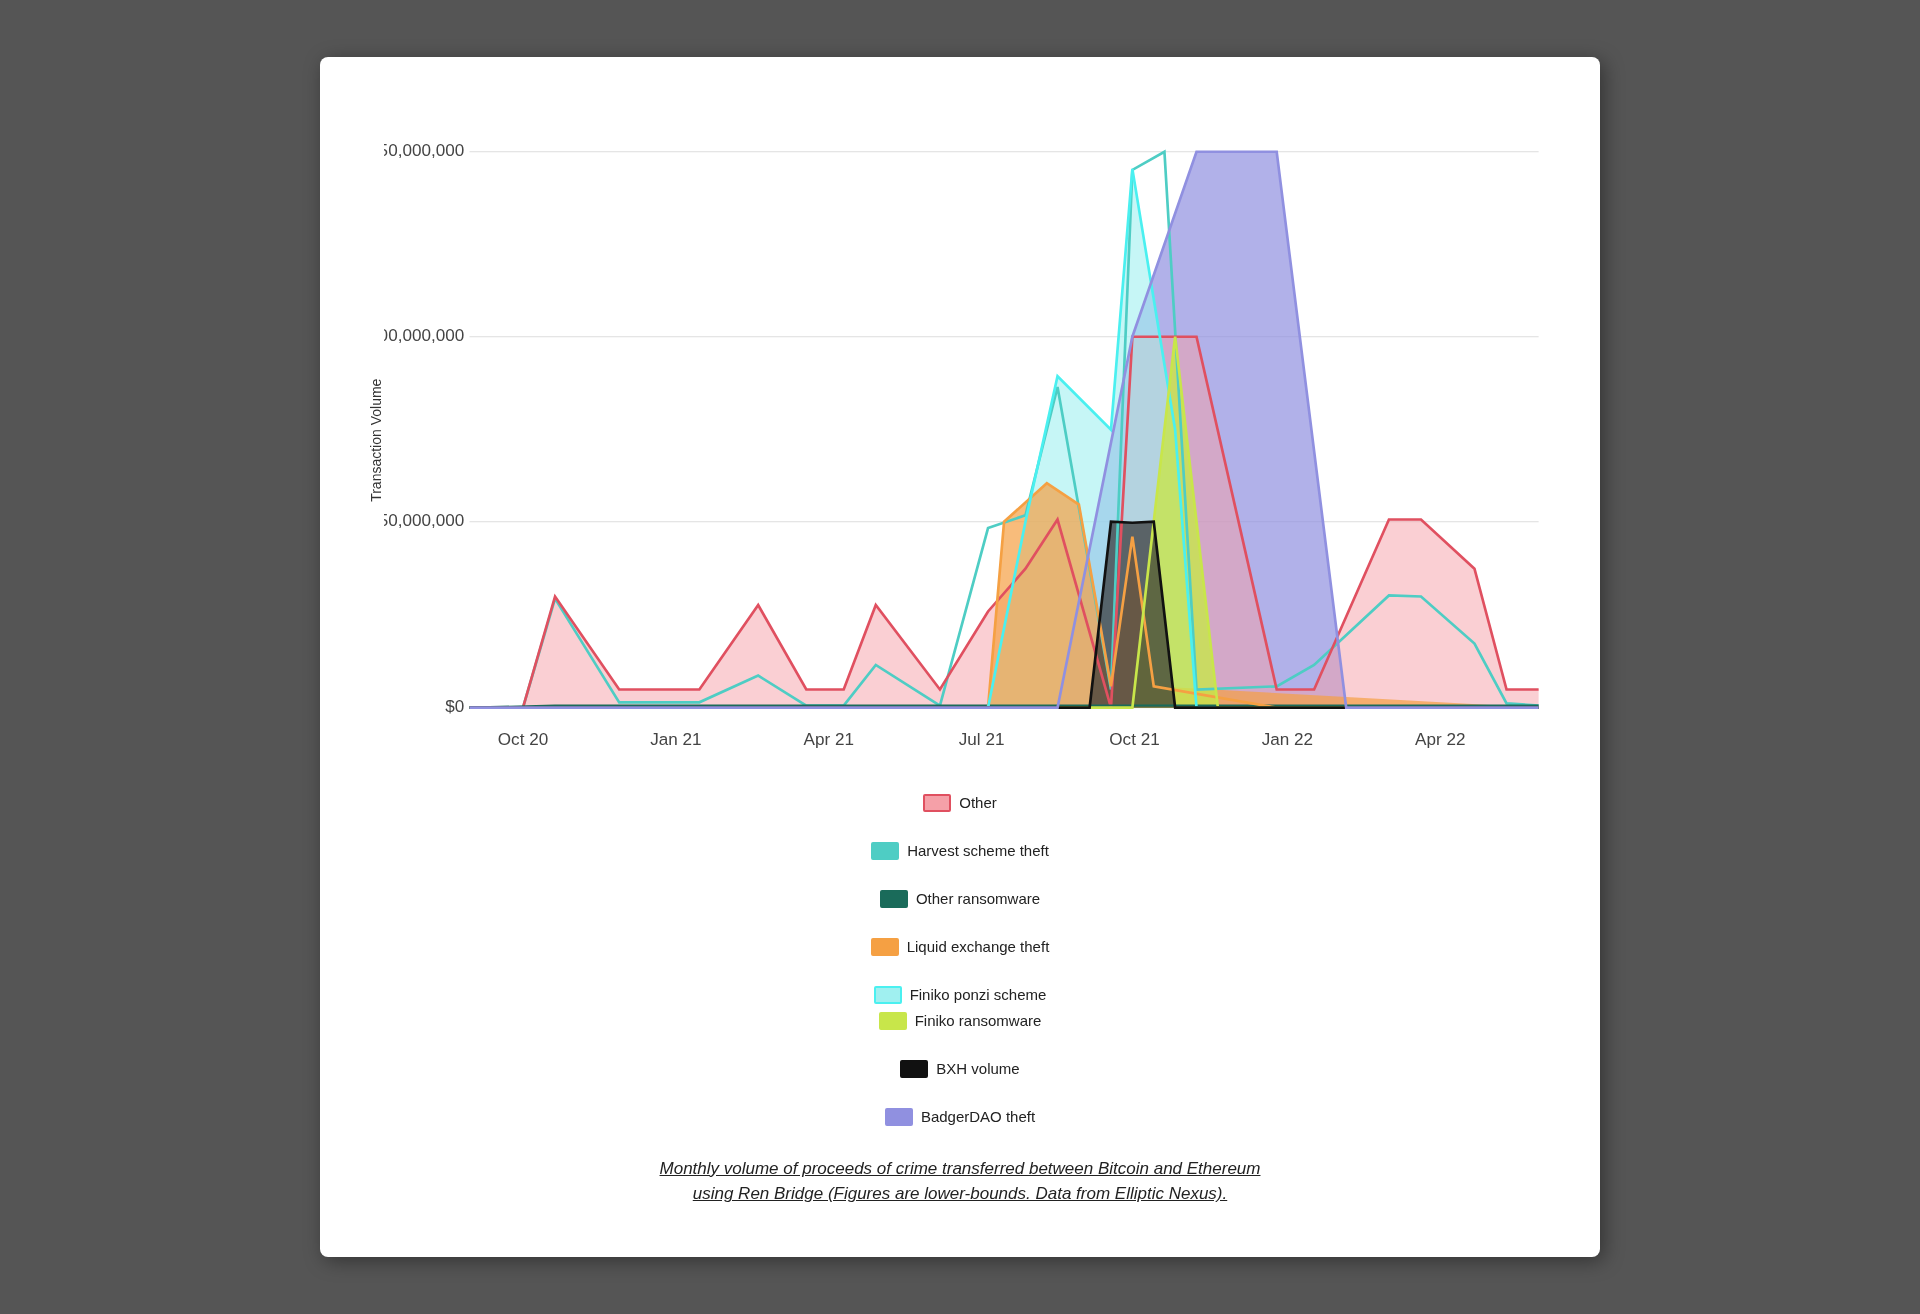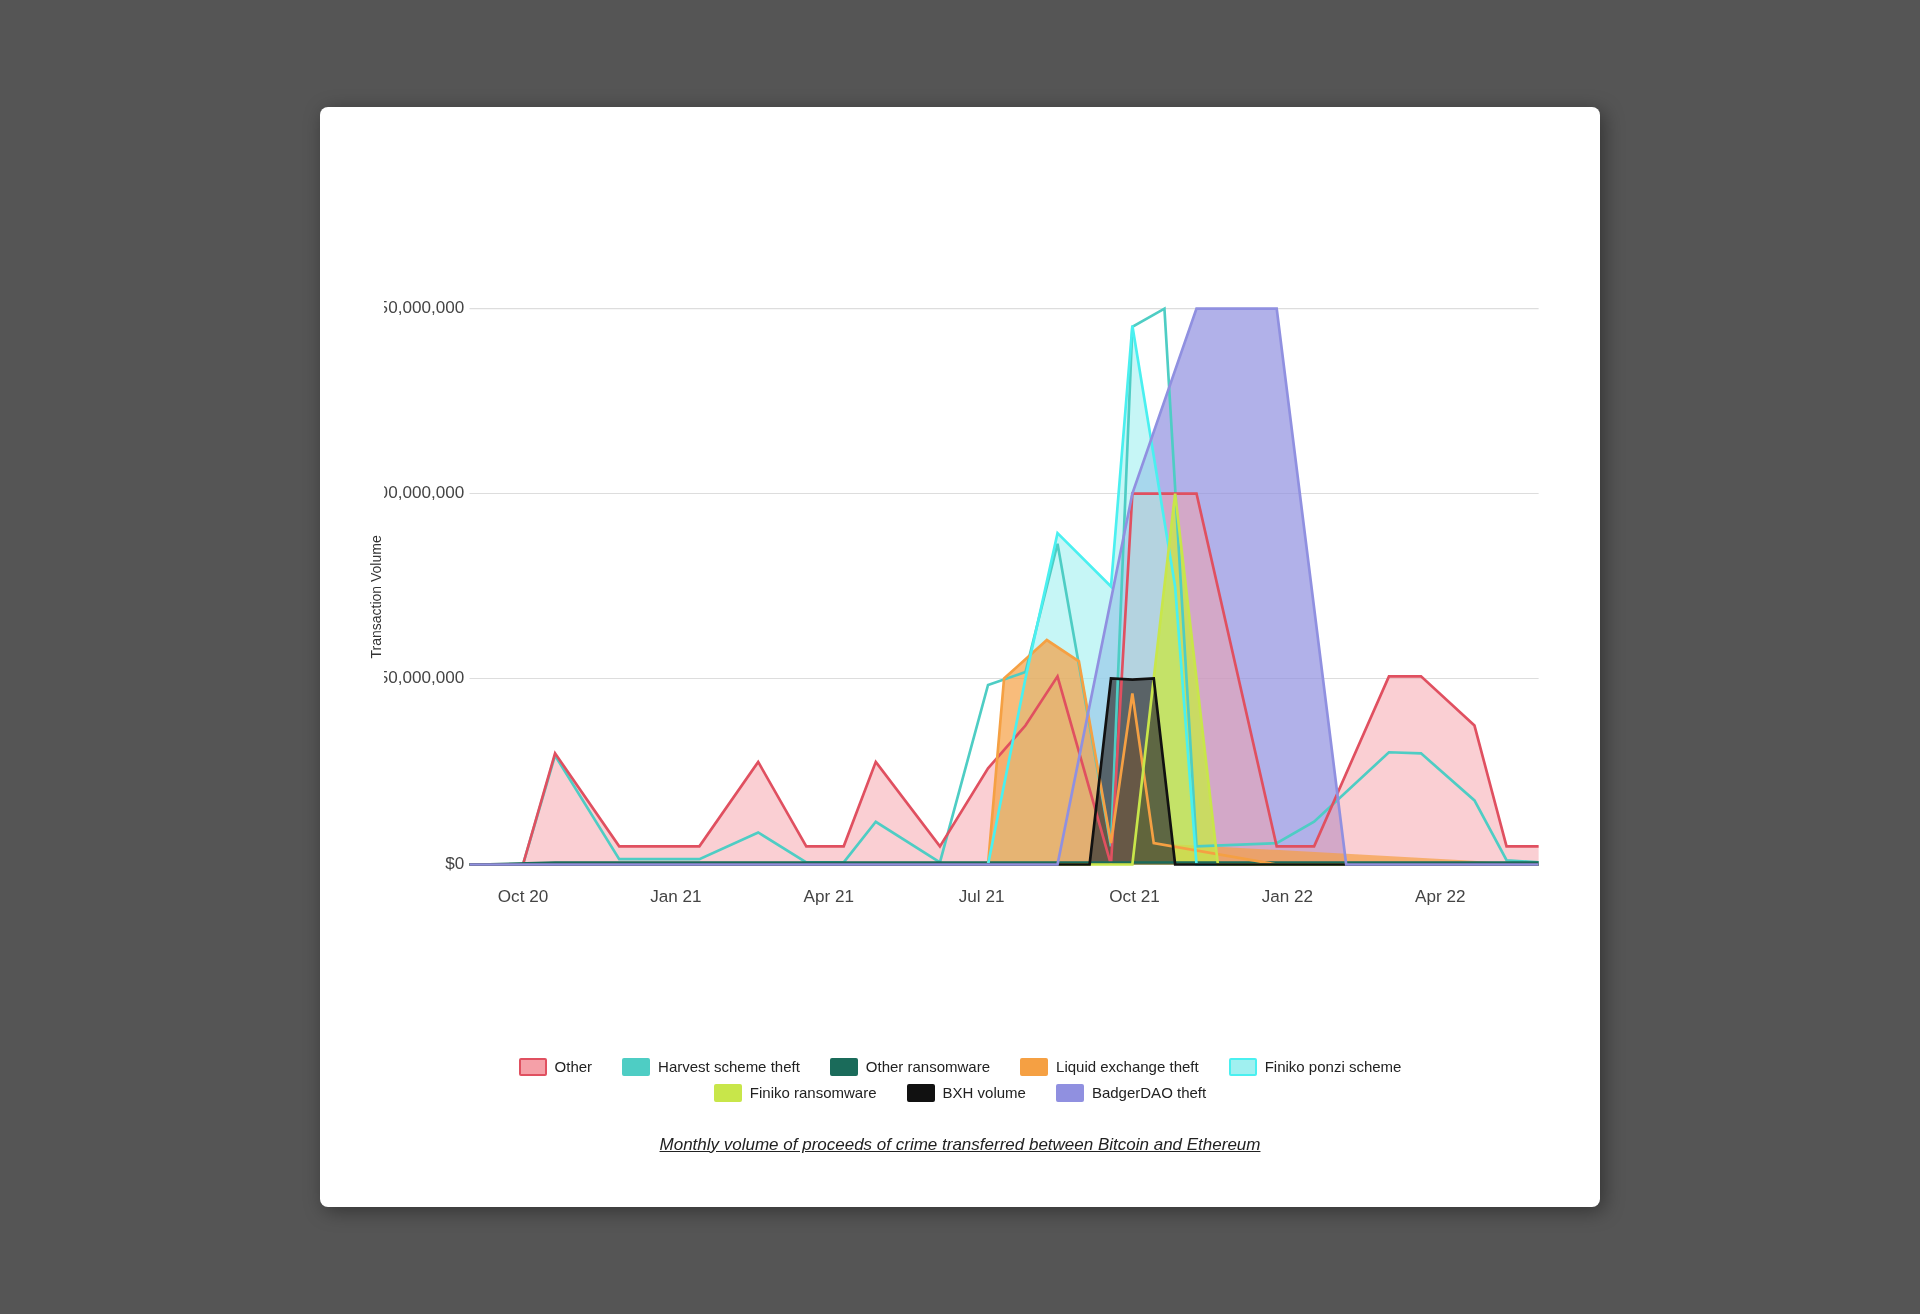--- a/index.html
+++ b/index.html
@@ -58,21 +58,21 @@
     }
     .legend-area {
       display: flex;
       flex-direction: column;
       align-items: center;
       margin-top: 20px;
       gap: 8px;
     }
     .legend-row {
       display: flex;
-      flex-direction: row;
+      flex-direction: column;
       gap: 30px;
       align-items: center;
       justify-content: center;
     }
     .legend-item {
       display: flex;
       align-items: center;
       gap: 8px;
       font-size: 15px;
       color: #222;
@@ -189,16 +189,17 @@
         </div>
         <div class="legend-item">
           <div class="legend-swatch" style="background:#9090e0; border: 2px solid #9090e0;"></div>
           <span>BadgerDAO theft</span>
         </div>
       </div>
     </div>
 
     <div class="caption">
       <span>Monthly volume of proceeds of crime transferred between Bitcoin and Ethereum</span><br>
+      <span>using Ren Bridge (Figures are lower-bounds. Data from Elliptic Nexus).</span>
     </div>
 
   </div>
 </div>
 
 </body></html>

